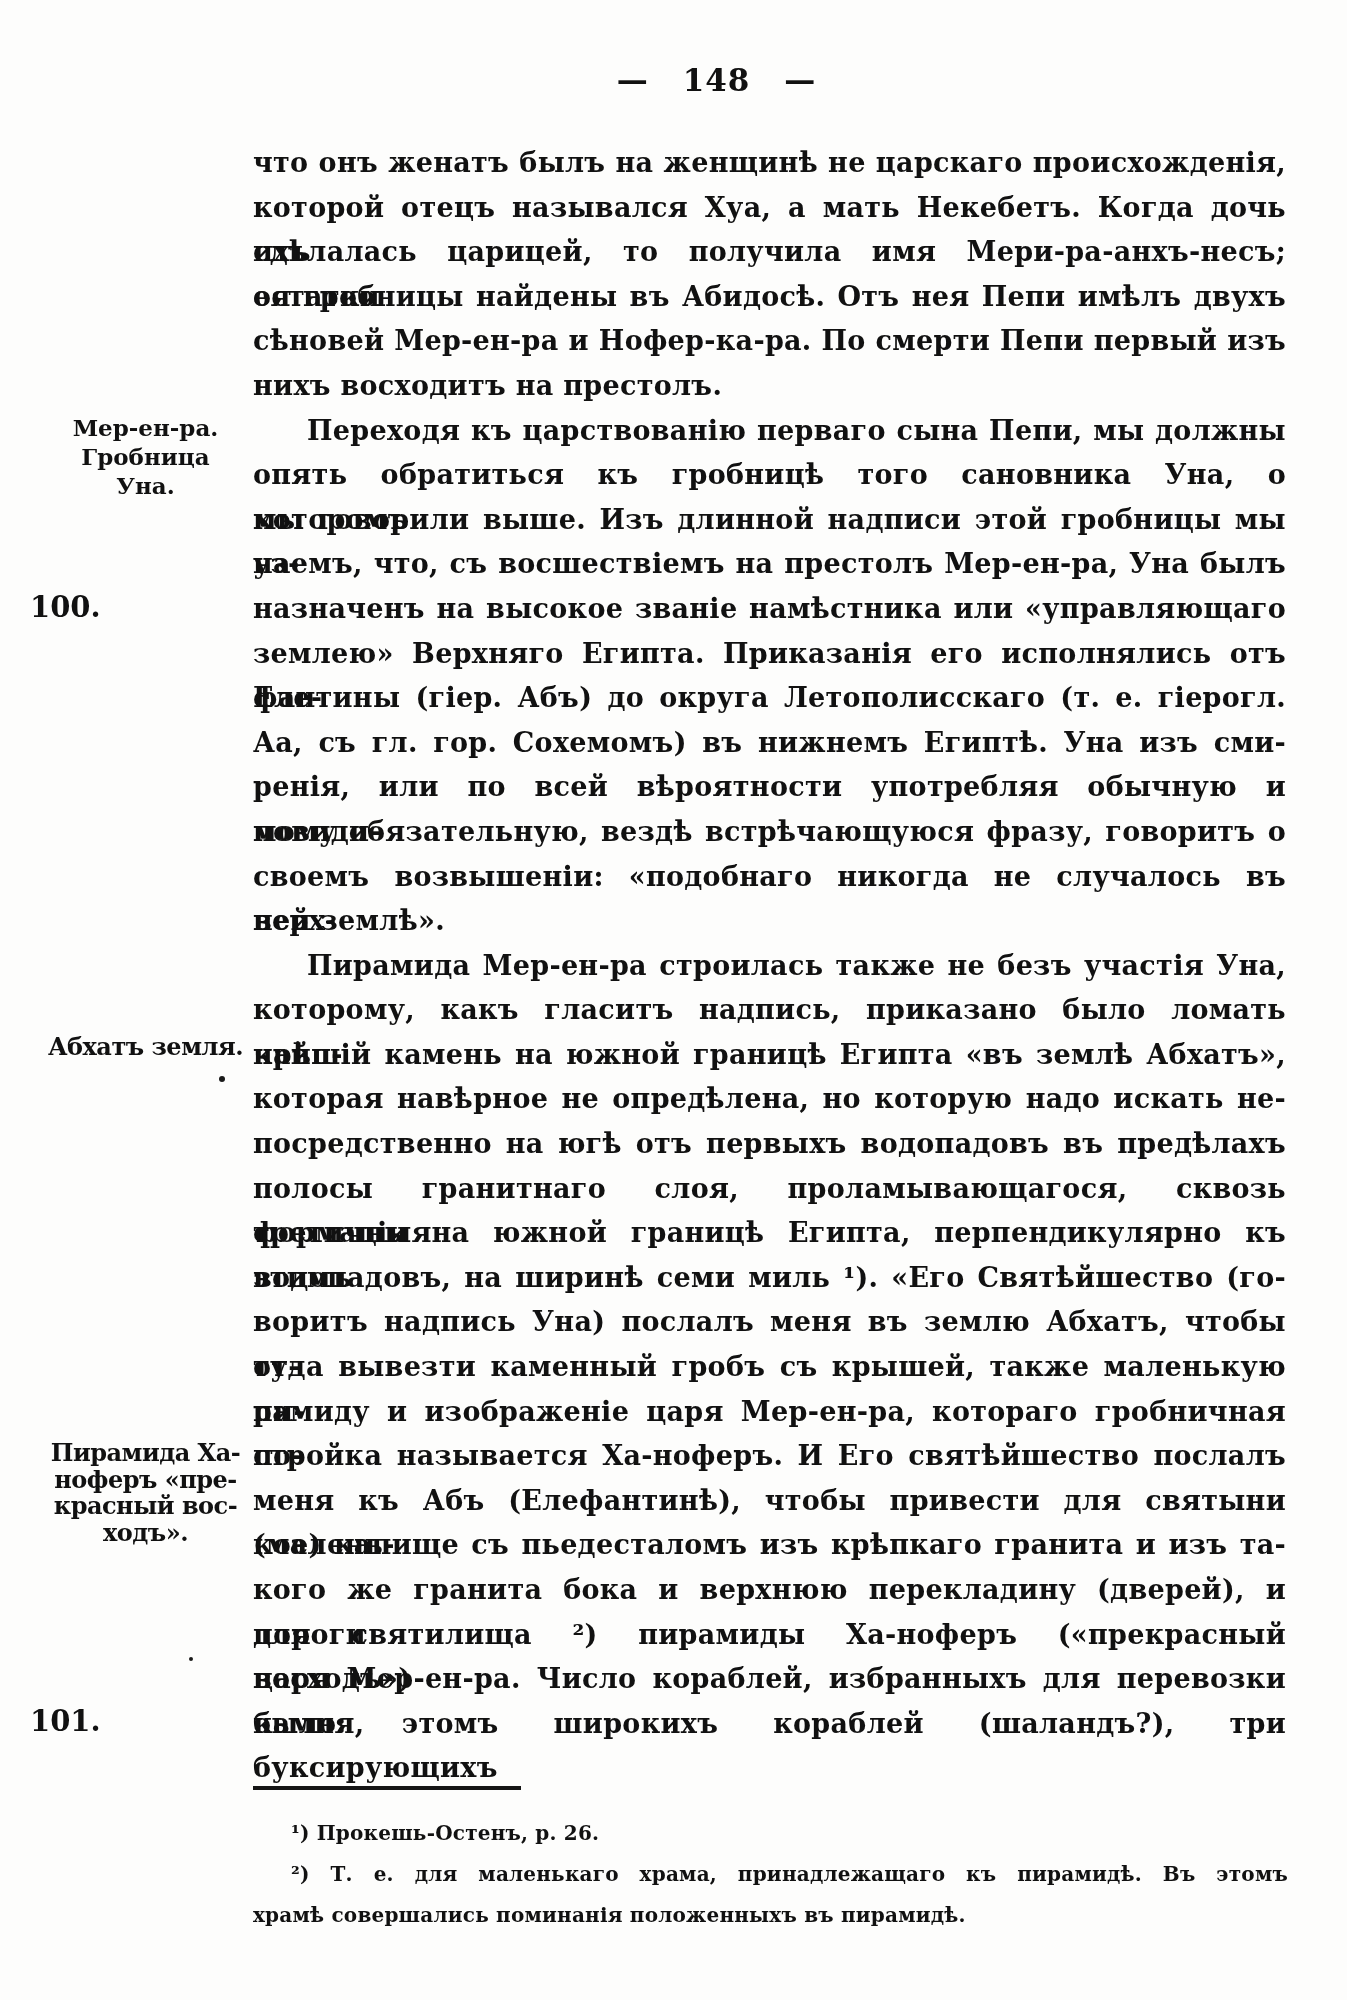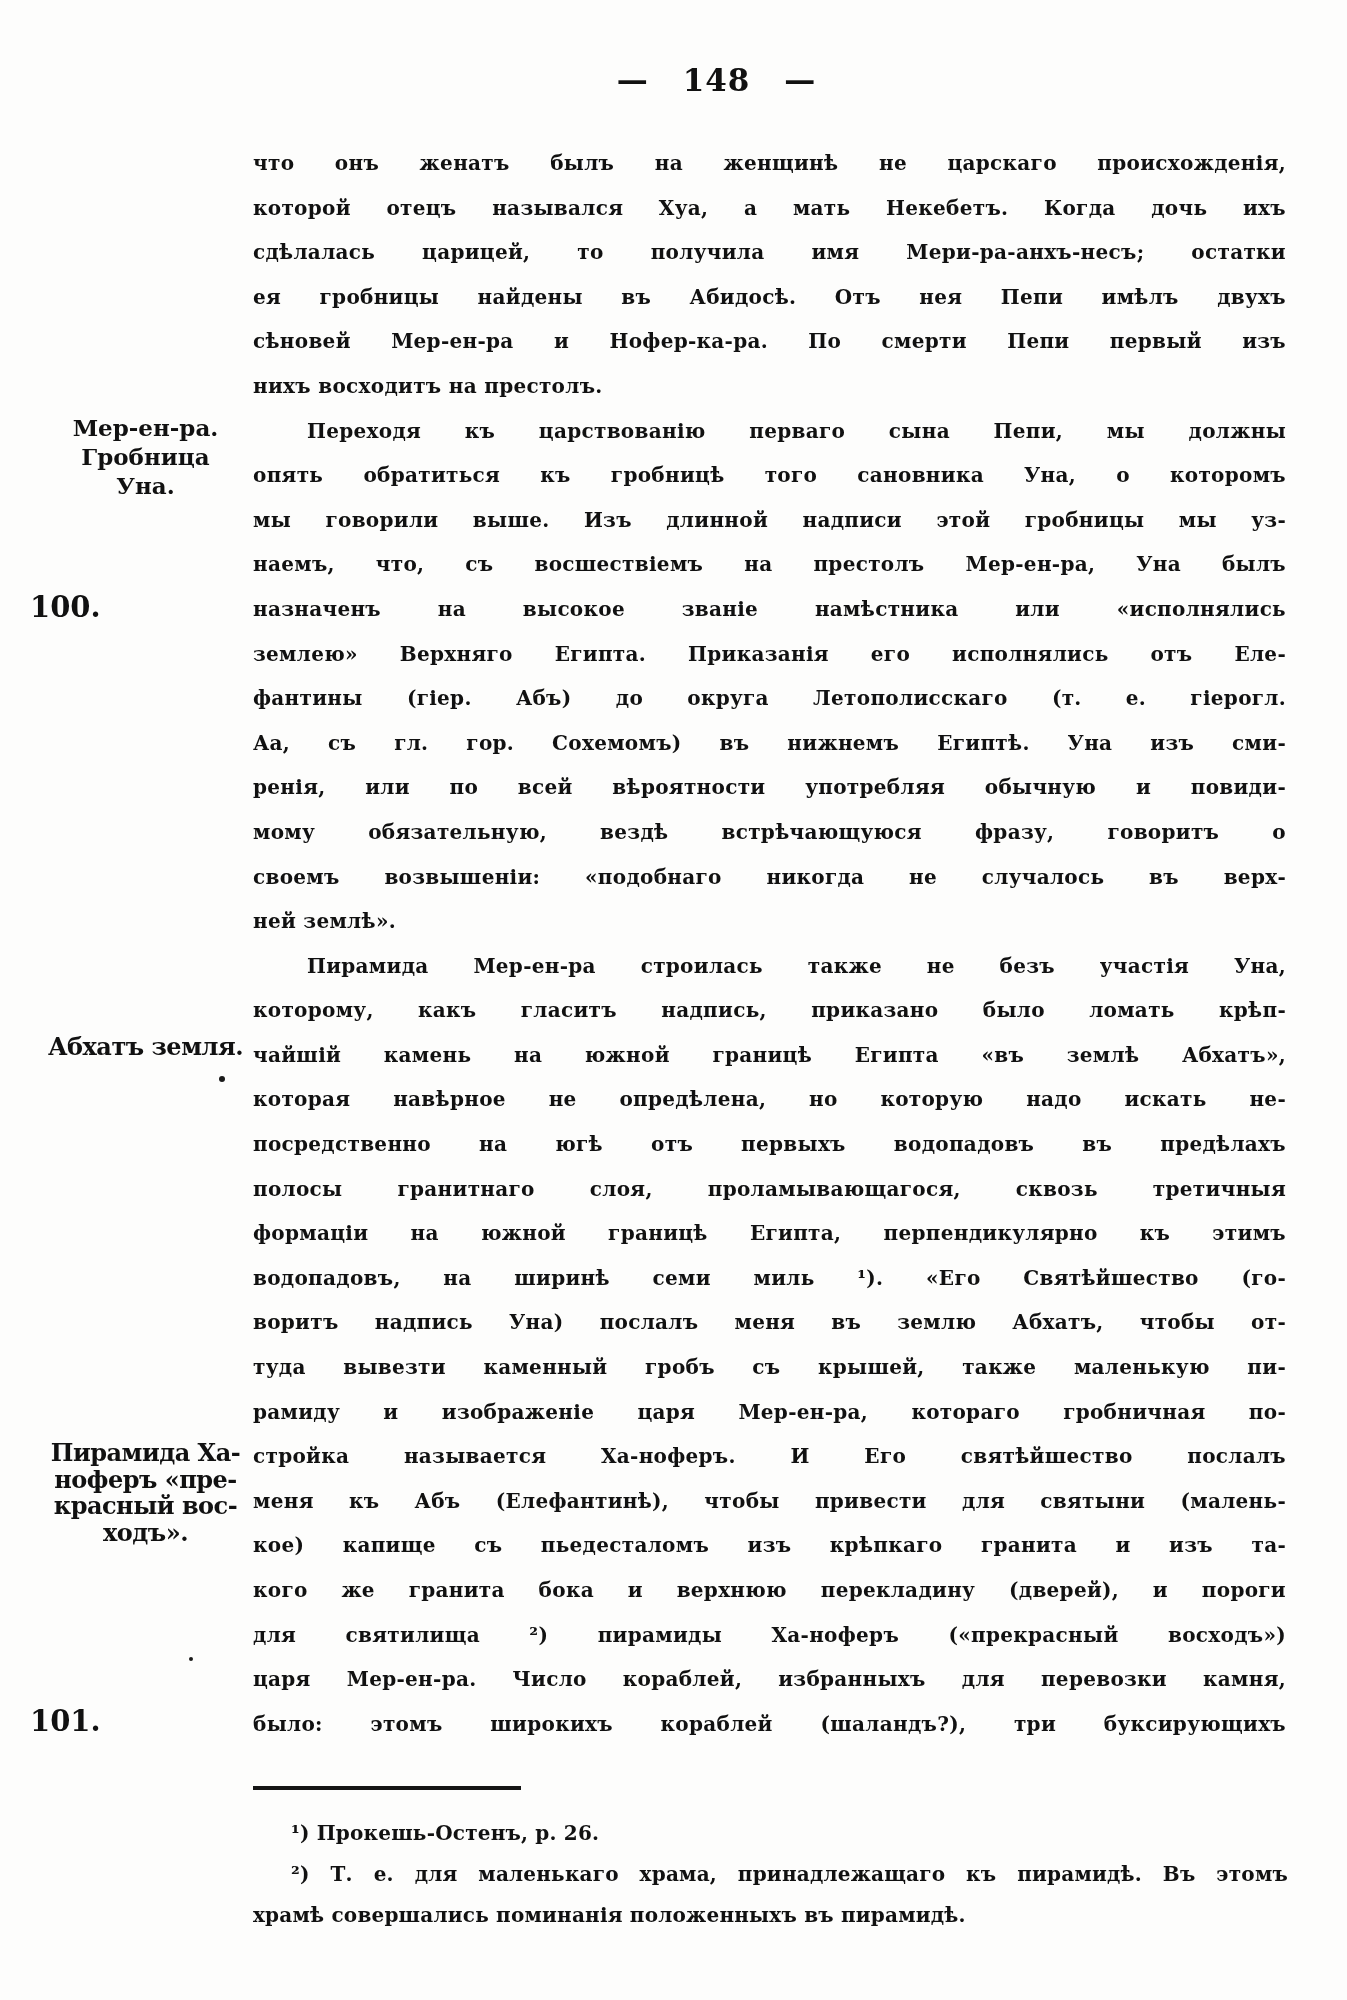--- a/index.html
+++ b/index.html
@@ -22,21 +22,21 @@
     font-weight: bold;
     word-spacing: 22px;
     letter-spacing: 1px;
     margin-left: 43px;
   }
   .body-col {
     position: absolute;
     left: 253px;
     top: 141px;
     width: 1033px;
-    font-size: 20px;
+    font-size: 27px;
     font-weight: bold;
     letter-spacing: 0.3px;
   }
   .line {
     height: 44.6px;
     line-height: 44.6px;
     white-space: normal;
     text-align: justify;
     text-align-last: justify;
     -moz-text-align-last: justify;
@@ -136,21 +136,21 @@
     <div class="line">что онъ женатъ былъ на женщинѣ не царскаго происхожденія,</div>
     <div class="line">которой отецъ назывался Хуа, а мать Некебетъ. Когда дочь ихъ</div>
     <div class="line">сдѣлалась царицей, то получила имя Мери-ра-анхъ-несъ; остатки</div>
     <div class="line">ея гробницы найдены въ Абидосѣ. Отъ нея Пепи имѣлъ двухъ</div>
     <div class="line">сѣновей Мер-ен-ра и Нофер-ка-ра. По смерти Пепи первый изъ</div>
     <div class="line end">нихъ восходитъ на престолъ.</div>
     <div class="line indent">Переходя къ царствованію перваго сына Пепи, мы должны</div>
     <div class="line">опять обратиться къ гробницѣ того сановника Уна, о которомъ</div>
     <div class="line">мы говорили выше. Изъ длинной надписи этой гробницы мы уз-</div>
     <div class="line">наемъ, что, съ восшествіемъ на престолъ Мер-ен-ра, Уна былъ</div>
-    <div class="line">назначенъ на высокое званіе намѣстника или «исполнялись</div>
+    <div class="line">назначенъ на высокое званіе намѣстника или «управляющаго</div>
     <div class="line">землею» Верхняго Египта. Приказанія его исполнялись отъ Еле-</div>
     <div class="line">фантины (гіер. Абъ) до округа Летополисскаго (т. е. гіерогл.</div>
     <div class="line">Аа, съ гл. гор. Сохемомъ) въ нижнемъ Египтѣ. Уна изъ сми-</div>
     <div class="line">ренія, или по всей вѣроятности употребляя обычную и повиди-</div>
     <div class="line">мому обязательную, вездѣ встрѣчающуюся фразу, говоритъ о</div>
     <div class="line">своемъ возвышеніи: «подобнаго никогда не случалось въ верх-</div>
     <div class="line end">ней землѣ».</div>
     <div class="line indent">Пирамида Мер-ен-ра строилась также не безъ участія Уна,</div>
     <div class="line">которому, какъ гласитъ надпись, приказано было ломать крѣп-</div>
     <div class="line">чайшій камень на южной границѣ Египта «въ землѣ Абхатъ»,</div>

